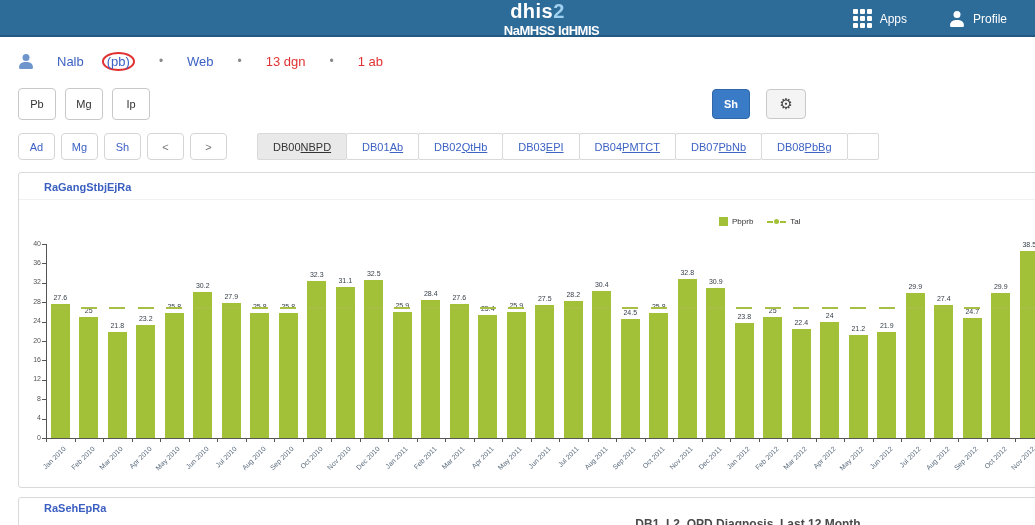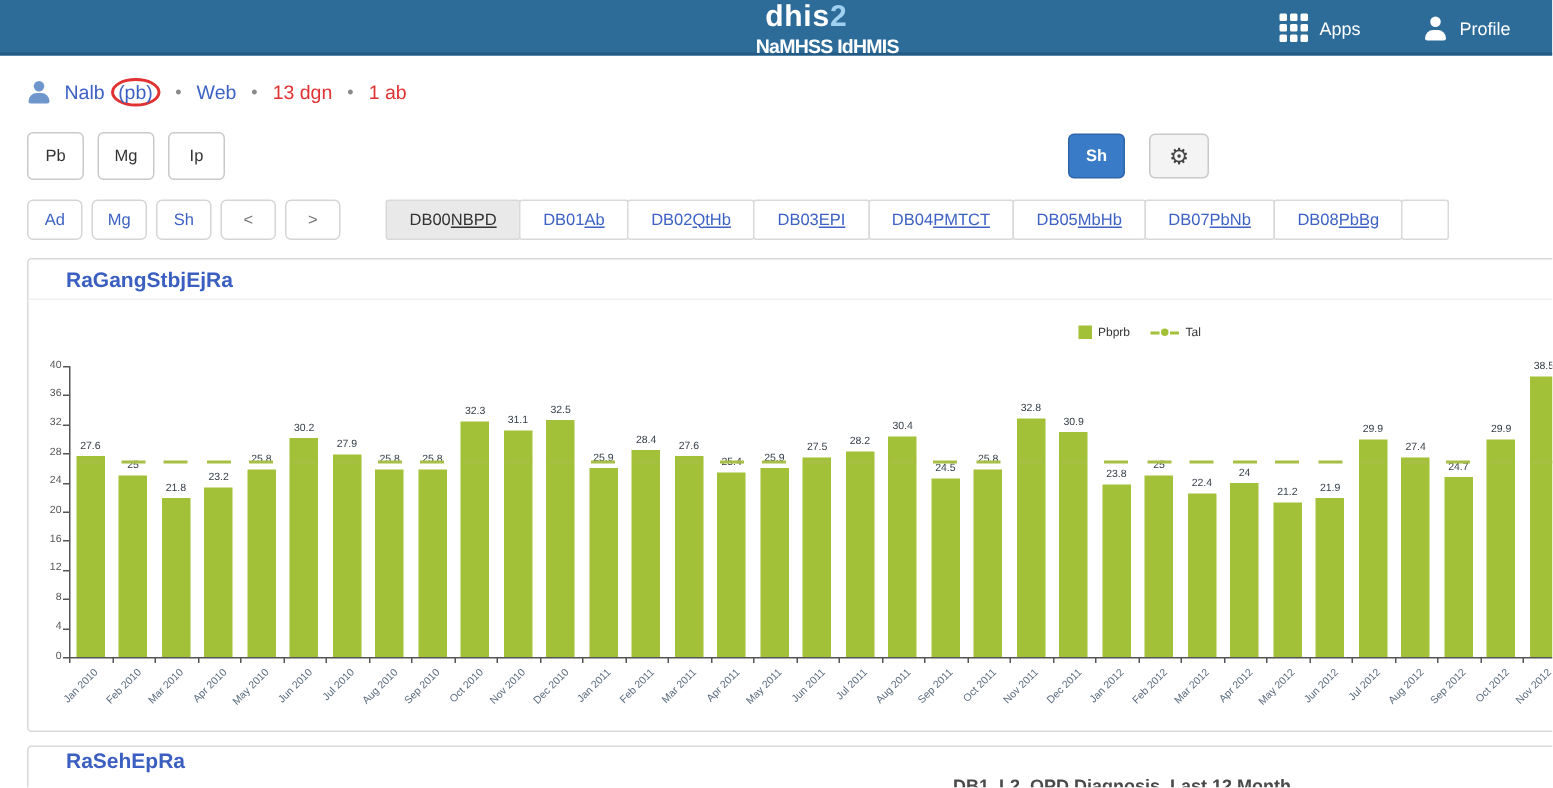--- a/index.html
+++ b/index.html
@@ -15,21 +15,21 @@
   .topbar-item{display:flex;align-items:center;gap:8px;font-size:12px;cursor:pointer;}
   .apps-icon{display:grid;grid-template-columns:repeat(3,5px);grid-gap:2px;}
   .apps-icon span{width:5px;height:5px;background:#fff;border-radius:1px;}
   .person-icon{position:relative;width:16px;height:16px;display:inline-block;color:#fff;}
   .person-icon::before{content:"";position:absolute;top:0;left:50%;transform:translateX(-50%);
           width:7px;height:7px;border-radius:50%;background:currentColor;}
   .person-icon::after{content:"";position:absolute;bottom:0;left:50%;transform:translateX(-50%);
           width:14px;height:7px;border-radius:7px 7px 2px 2px;background:currentColor;}
 
   
-  .userbar{position:absolute;top:48px;left:18px;height:26px;display:flex;align-items:center;gap:10px;font-size:13px;}
+  .userbar{position:absolute;top:48px;left:18px;height:26px;display:flex;align-items:center;gap:24px;font-size:13px;}
   .userbar .person-icon{color:#6f96cc;width:15px;height:15px;}
   .ub-link{color:#3d62c4;text-decoration:none;cursor:pointer;}
   .annot{color:#3d62c4;border:2px solid #e03232;border-radius:50%;padding:0 3px;margin-left:-6px;}
   .dot{color:#8a8a8a;font-size:12px;}
   .red{color:#e03232;}
 
   
   #toolbar-buttons{position:absolute;top:88px;left:18px;display:flex;gap:9px;}
   .tb-btn{width:38px;height:32px;background:#fff;border:1px solid #c9c9c9;border-radius:4px;
           color:#333;font-size:11px;cursor:pointer;font-family:inherit;}
@@ -50,21 +50,21 @@
        color:#3d62c4;font-size:11px;display:flex;align-items:center;cursor:pointer;border-radius:2px;white-space:nowrap;box-sizing:border-box;}
   .tab.active{background:#e9e9e9;color:#333;}
   .tab-und{text-decoration:underline;}
 
   
   .panel{position:absolute;left:18px;width:1460px;background:#fff;border:1px solid #d9d9d9;border-radius:3px;box-sizing:border-box;}
   .panel1{top:172px;height:316px;}
   .panel2{top:497px;height:210px;}
   .panel-header{height:26px;line-height:26px;padding-left:10px;border-bottom:1px solid #f1f1f1;}
   .panel2 .panel-header{height:18px;line-height:18px;border-bottom:none;}
-  .panel-link{color:#3b5fc0;font-size:14px;font-weight:bold;text-decoration:none;cursor:pointer;padding-left:15px;}
+  .panel-link{color:#3b5fc0;font-size:11px;font-weight:bold;text-decoration:none;cursor:pointer;padding-left:15px;}
   .chart2-title{margin-top:1px;text-align:center;font-size:12px;font-weight:bold;color:#4a4a4a;}
 
   
   #chart1-plot{position:absolute;left:0;top:0;right:0;bottom:0;}
   .ytick{position:absolute;width:22px;text-align:right;font-size:7px;color:#555;}
   .vlabel{position:absolute;width:28px;text-align:center;font-size:7px;color:#37404a;}
   .xlabel{position:absolute;width:46px;text-align:right;font-size:7px;color:#5a6b7d;
           transform:rotate(-45deg);transform-origin:100% 0;}
   .legend{position:absolute;left:700px;top:44px;display:flex;gap:14px;align-items:center;font-size:8px;color:#333;}
   .lg-item{display:flex;align-items:center;cursor:pointer;}
@@ -143,24 +143,20 @@
         <span>DB02</span>
         <span class="tab-und">QtHb</span>
       </div>
       <div class="tab">
         <span>DB03</span>
         <span class="tab-und">EPI</span>
       </div>
       <div class="tab">
         <span>DB04</span>
         <span class="tab-und">PMTCT</span>
-      </div>
-      <div class="tab">
-        <span>DB05</span>
-        <span class="tab-und">MbHb</span>
       </div>
       <div class="tab">
         <span>DB07</span>
         <span class="tab-und">PbNb</span>
       </div>
       <div class="tab">
         <span>DB08</span>
         <span class="tab-und">PbBg</span>
       </div>
       <div class="tab"></div>

